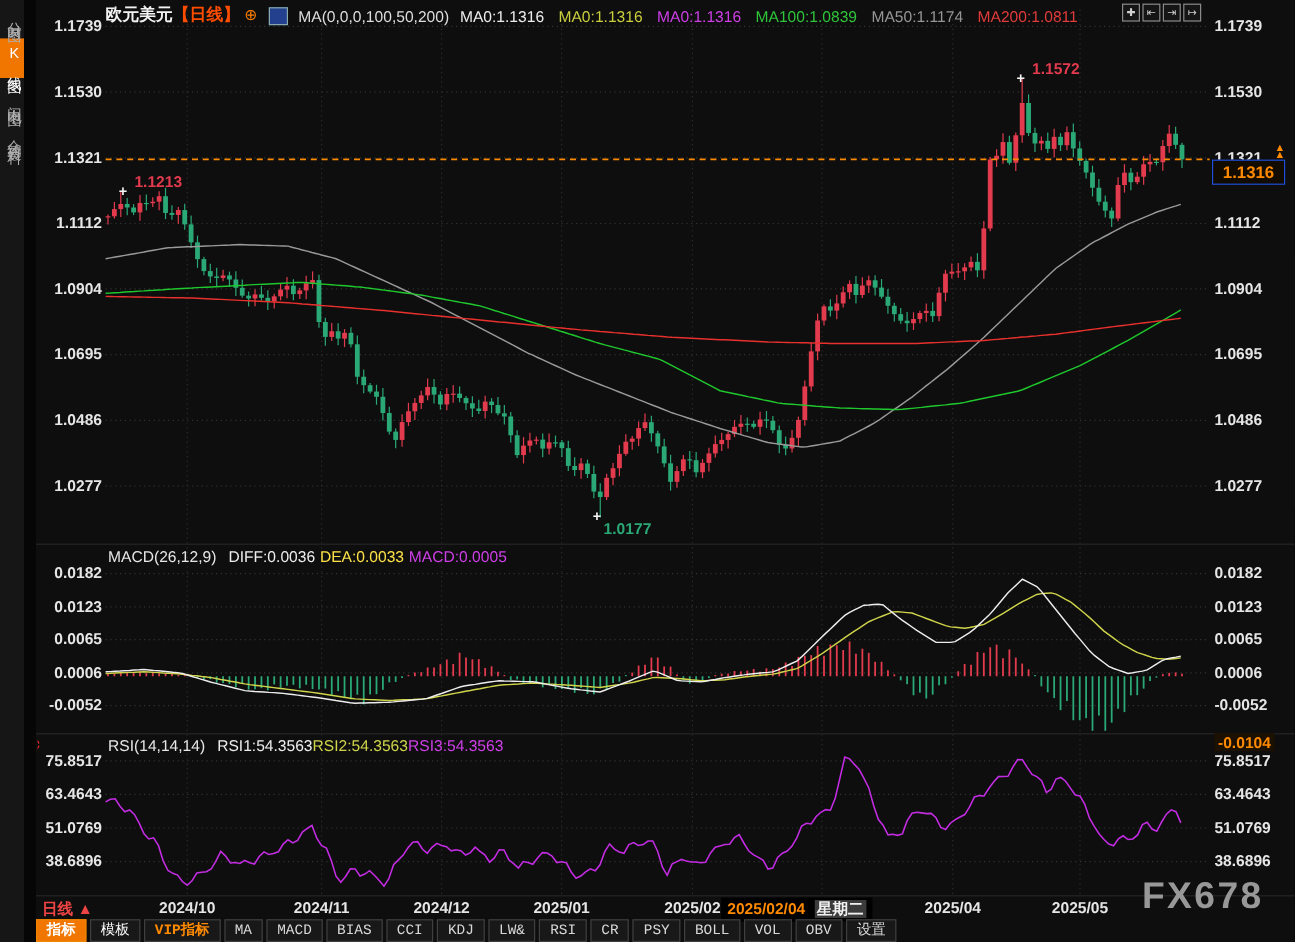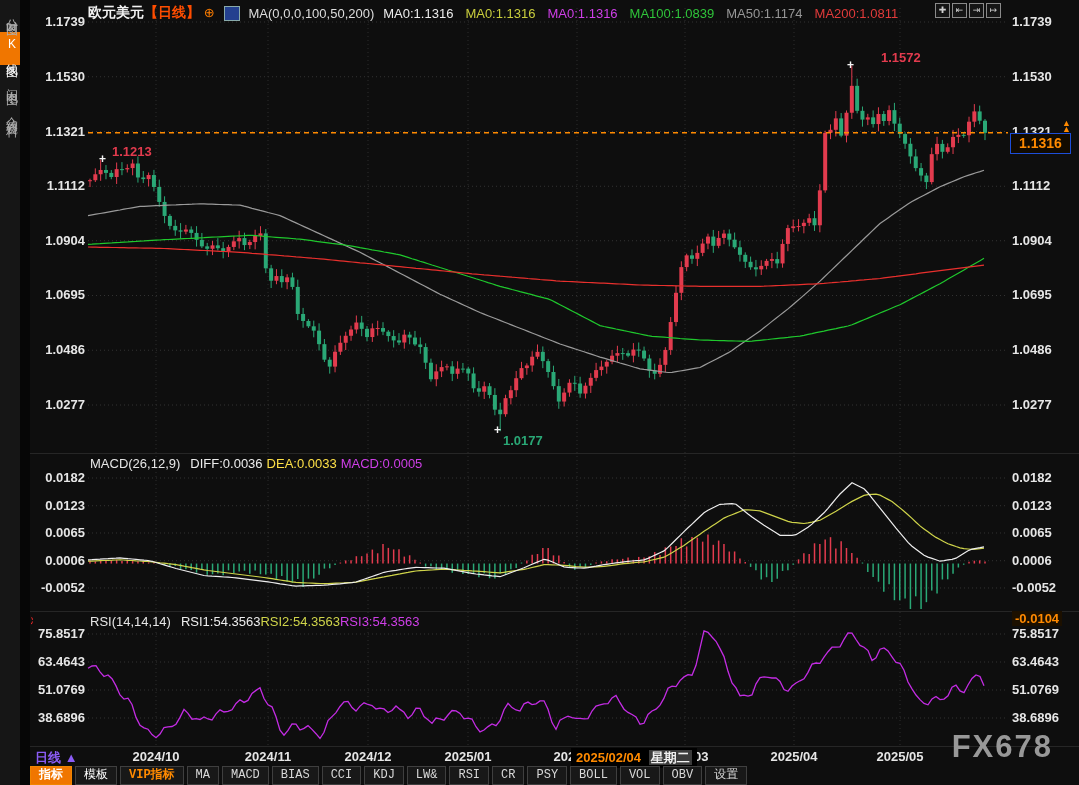--- a/index.html
+++ b/index.html
@@ -34,21 +34,21 @@
   .up-arrows{position:absolute;z-index:22;color:#ff8a00;font-size:9px;line-height:6px;text-align:center;}
   
   .phdr{position:absolute;display:flex;gap:10px;font-size:13px;z-index:12;white-space:nowrap;color:#e6e6e6;}
   
   .ann{position:absolute;font-size:13px;font-weight:bold;z-index:12;}
   .cross{position:absolute;color:#f5f5f5;font-size:12px;font-weight:bold;z-index:12;}
   .sun-icon{position:absolute;left:22px;top:615px;width:9px;height:9px;border:1px dashed #ff2a2a;
             border-radius:50%;z-index:12;}
   .sun-icon:after{content:"";position:absolute;left:2px;top:2px;width:5px;height:5px;background:#ff2a2a;border-radius:50%;}
   
-  .xrow-period{position:absolute;left:35px;top:749px;color:#8b5cf6;font-weight:bold;font-size:13px;z-index:12;}
+  .xrow-period{position:absolute;left:35px;top:749px;color:#ef4444;font-weight:bold;font-size:13px;z-index:12;}
   .tooltip{position:absolute;top:748px;background:#000;padding:1px 5px;font-size:13px;font-weight:bold;
            z-index:25;white-space:nowrap;}
   .tooltip .d{color:#ff8a00;}
   .tooltip .w{color:#f0f0f0;background:#3b3b3b;padding:0 2px;margin-left:4px;}
   .watermark{position:absolute;right:26px;top:729px;font-size:31px;font-weight:bold;color:#989898;
              letter-spacing:2px;z-index:24;font-family:"Liberation Sans",sans-serif;}
   
   .toolbar{position:absolute;left:30px;top:766px;height:19px;display:flex;gap:3px;z-index:26;
            font-family:"Liberation Mono","DejaVu Sans Mono",monospace;}
   .tb{border:1px solid #3f3f3f;background:#181818;color:#d8d8d8;font-size:12px;line-height:16px;
@@ -707,34 +707,34 @@
       <div class="lbl month" style="left: 226px; top: 749px;">2024/11</div>
       <div class="lbl month" style="left: 326px; top: 749px;">2024/12</div>
       <div class="lbl month" style="left: 426px; top: 749px;">2025/01</div>
       <div class="lbl month" style="left: 535px; top: 749px;">2025/02</div>
       <div class="lbl month" style="left: 643px; top: 749px;">2025/03</div>
       <div class="lbl month" style="left: 752px; top: 749px;">2025/04</div>
       <div class="lbl month" style="left: 858px; top: 749px;">2025/05</div>
       <div class="cross" style="left: 99px; top: 151.796px;">+</div>
       <div class="ann" style="color: rgb(226, 59, 78); left: 112px; top: 143.796px;">1.1213</div>
       <div class="cross" style="left: 847px; top: 57.749px;">+</div>
-      <div class="ann" style="color: rgb(226, 59, 78); left: 860px; top: 49.749px; margin-left: 21px;">1.1572</div>
+      <div class="ann" style="color: rgb(226, 59, 78); left: 860px; top: 49.749px;">1.1572</div>
       <div class="cross" style="left: 494px; top: 423.197px;">+</div>
       <div class="ann" style="color: rgb(42, 168, 118); left: 503px; top: 433.197px;">1.0177</div>
     </div>
 
   <div class="tag-price" style="left:1010px;top:133px;">1.1316</div>
   <div class="up-arrows" style="left:1062px;top:120px;">▲<br>▲</div>
   <div class="tag-orange" style="left:1012px;top:611px;">-0.0104</div>
 
   <div class="xrow-period">
     <span>日线</span>
     <span>▲</span>
   </div>
-  <div class="tooltip" id="date-tooltip" style="left: 571px;">
+  <div class="tooltip" id="date-tooltip" style="left: 601px;">
     <span class="d">2025/02/04</span>
     <span class="w">星期二</span>
   </div>
   <div class="watermark">FX678</div>
 
   <div class="toolbar" id="toolbar">
       <div class="tb sel">指标</div>
       <div class="tb bold">模板</div>
       <div class="tb vip">VIP指标</div>
       <div class="tb ">MA</div>

